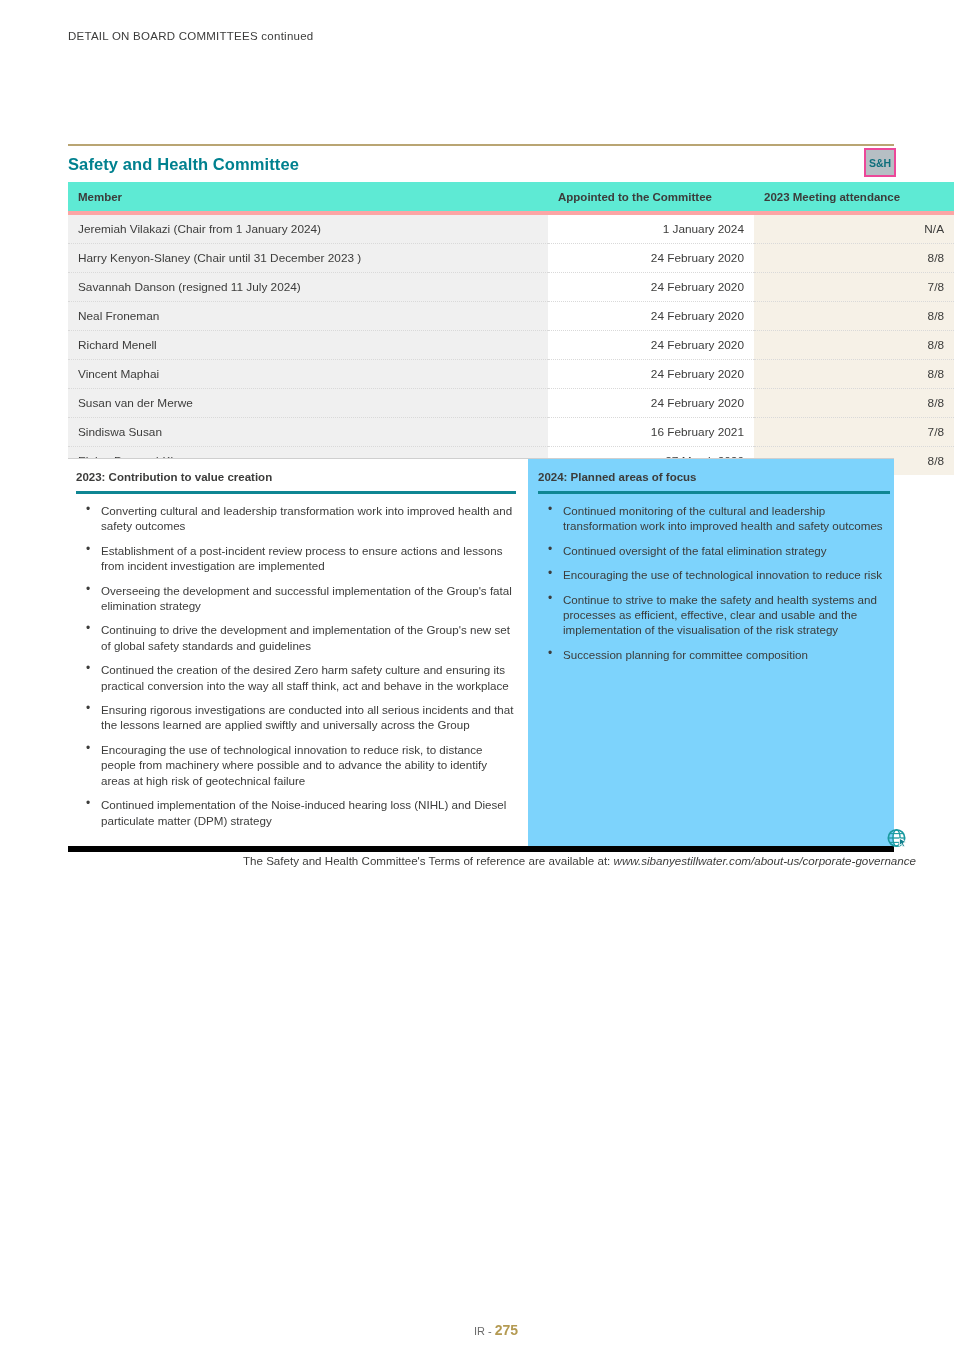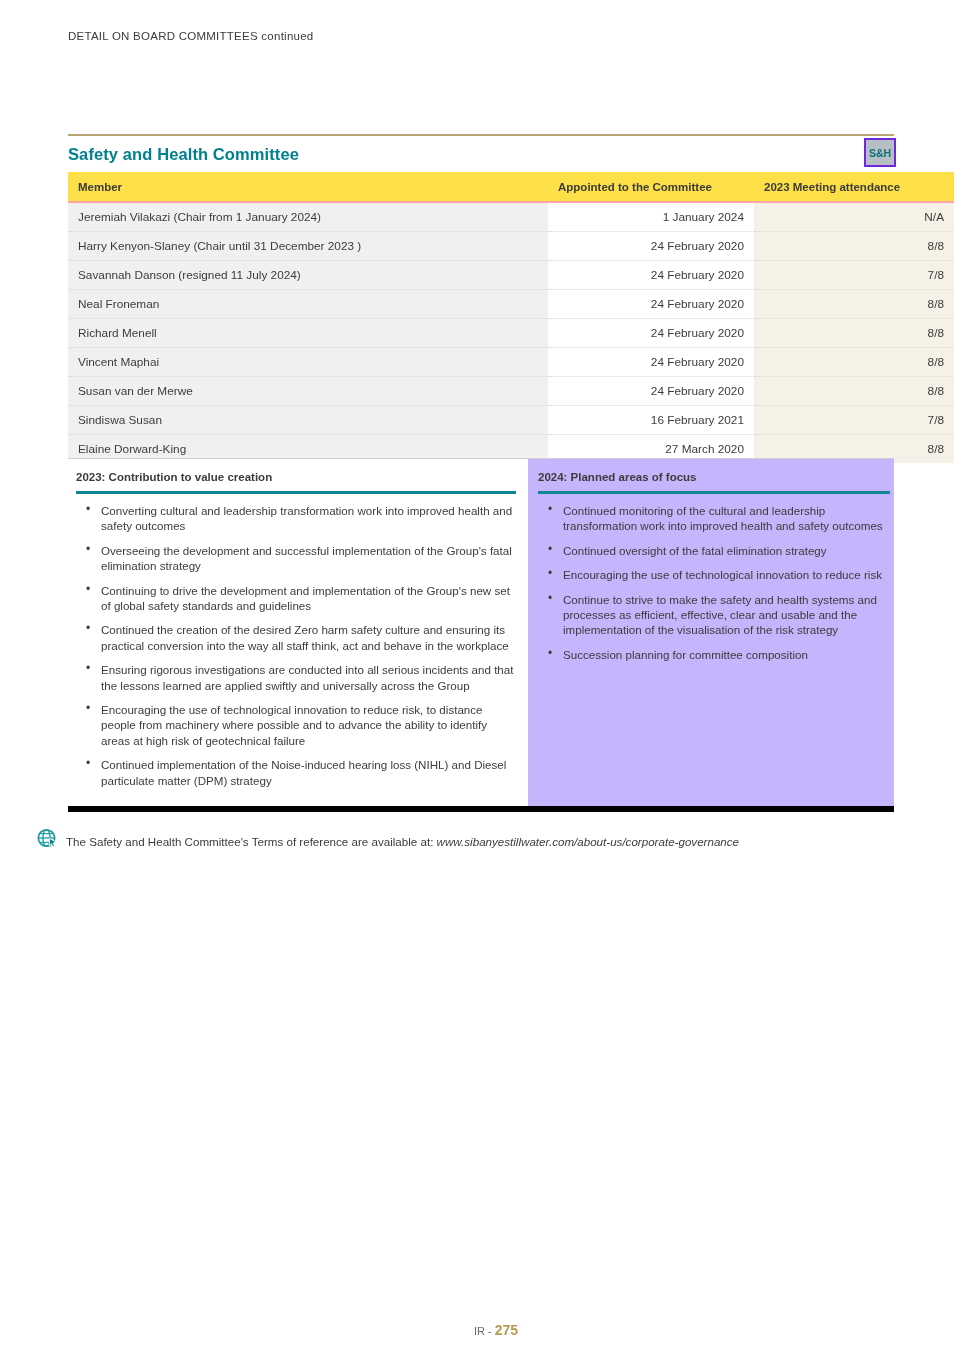--- a/index.html
+++ b/index.html
@@ -32,21 +32,21 @@
     letter-spacing: 0.25px;
     color: #3c3c3b;
   }
   .running-head .rh-caps { font-weight: 400; }
   .running-head .rh-cont { font-weight: 400; }
 
   
   .committee-block {
     position: absolute;
     left: 68px;
-    top: 134px;
+    top: 144px;
     width: 826px;
   }
 
   .top-rule {
     height: 2px;
     background: #b9a573;
     width: 100%;
   }
 
   .title-row {
@@ -63,21 +63,21 @@
     letter-spacing: 0.1px;
   }
 
   .badge {
     position: absolute;
     right: -2px;
     top: 2px;
     width: 32px;
     height: 29px;
     box-sizing: border-box;
-    border: 2px solid #6d28d9;
+    border: 2px solid #ec4899;
     background: #b6bfc4;
     color: #0f6f7c;
     font-size: 10.5px;
     font-weight: bold;
     display: flex;
     align-items: center;
     justify-content: center;
     letter-spacing: 0px;
   }
 
@@ -88,22 +88,22 @@
     table-layout: fixed;
     font-size: 11.5px;
   }
   table.members th {
     font-size: 11.5px;
     font-weight: bold;
     color: #3c3c3b;
     padding: 9px 10px 8px 10px;
     text-align: left;
     vertical-align: middle;
-    border-bottom: 2px solid #fca5a5;
-    background: #fde047;
+    border-bottom: 4px solid #fca5a5;
+    background: #5eead4;
   }
   th.col-member   { width: 460px; background:#ffffff; padding-left: 8px;}
   th.col-appointed{ width: 186px; background:#d9d9d9; text-align: right; }
   th.col-attend   { width: 180px; background:#ffffff; text-align: right; padding-right: 8px;}
 
   table.members td {
     padding: 7px 10px 7px 10px;
     vertical-align: middle;
     color: #3c3c3b;
     font-size: 11.8px;
@@ -134,21 +134,21 @@
   .panel {
     box-sizing: border-box;
     padding: 12px 12px 18px 8px;
   }
   .panel-left {
     width: 460px;
     background: #ffffff;
   }
   .panel-right {
     width: 366px;
-    background: #c4b5fd;
+    background: #7dd3fc;
     padding-left: 10px;
     padding-right: 4px;
   }
   .panel-title {
     font-size: 11.5px;
     font-weight: bold;
     color: #3c3c3b;
     padding-bottom: 8px;
   }
   .panel-rule {
@@ -178,22 +178,23 @@
     color: #3c3c3b;
   }
   ul.bullets li:last-child { margin-bottom: 0; }
 
   
   .footnote {
     position: absolute;
     left: 36px;
     top: 830px;
     display: flex;
-    align-items: center;
+    align-items: flex-end;
     width: 880px;
+    flex-direction: column;
   }
   .globe-icon {
     width: 24px;
     height: 24px;
     flex: 0 0 24px;
     margin-right: 6px;
     margin-top: -3px;
   }
   .footnote-text {
     font-size: 11.6px;
@@ -297,20 +298,21 @@
     <div class="table-foot-rule"></div>
   </div>
 
   <div class="panels">
 
     <div class="panel panel-left">
       <div class="panel-title">2023: Contribution to value creation</div>
       <div class="panel-rule"></div>
       <ul class="bullets" id="left-bullets">
           <li>Converting cultural and leadership transformation work into improved health and safety outcomes</li>
+          <li>Establishment of a post-incident review process to ensure actions and lessons from incident investigation are implemented</li>
           <li>Overseeing the development and successful implementation of the Group's fatal elimination strategy</li>
           <li>Continuing to drive the development and implementation of the Group's new set of global safety standards and guidelines</li>
           <li>Continued the creation of the desired Zero harm safety culture and ensuring its practical conversion into the way all staff think, act and behave in the workplace</li>
           <li>Ensuring rigorous investigations are conducted into all serious incidents and that the lessons learned are applied swiftly and universally across the Group</li>
           <li>Encouraging the use of technological innovation to reduce risk, to distance people from machinery where possible and to advance the ability to identify areas at high risk of geotechnical failure</li>
           <li>Continued implementation of the Noise-induced hearing loss (NIHL) and Diesel particulate matter (DPM) strategy</li>
         </ul>
     </div>
 
     <div class="panel panel-right">

